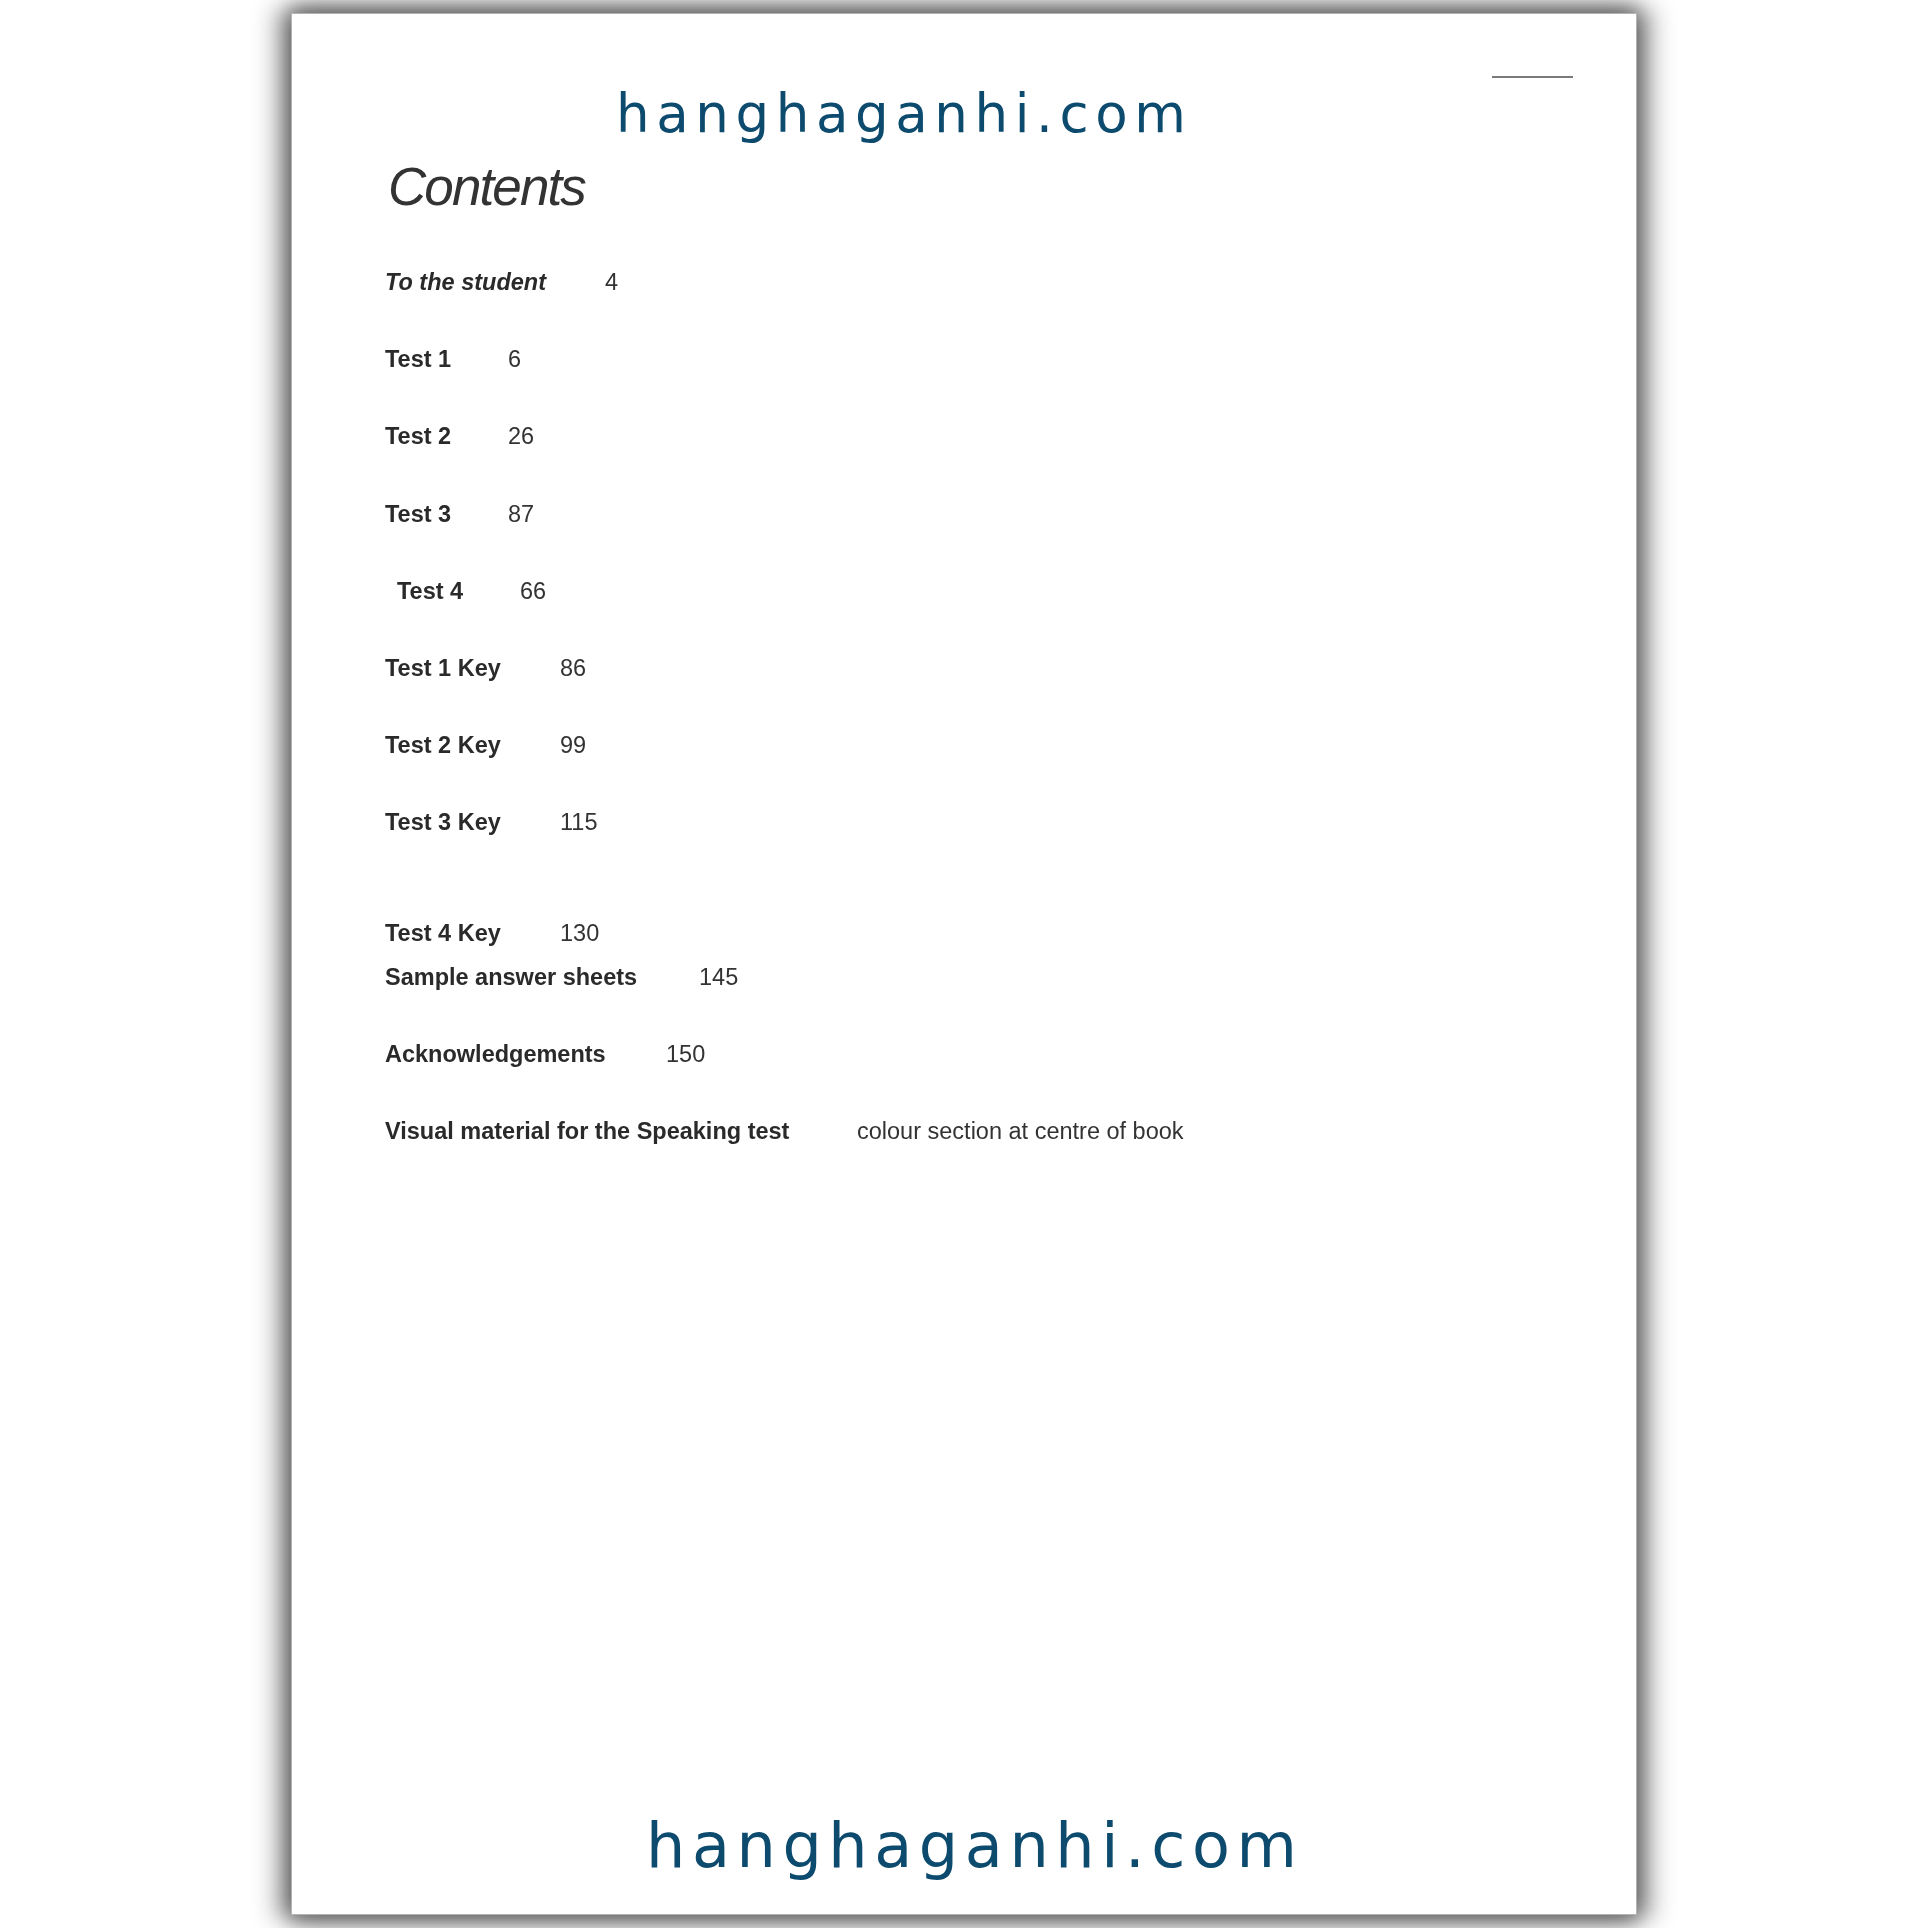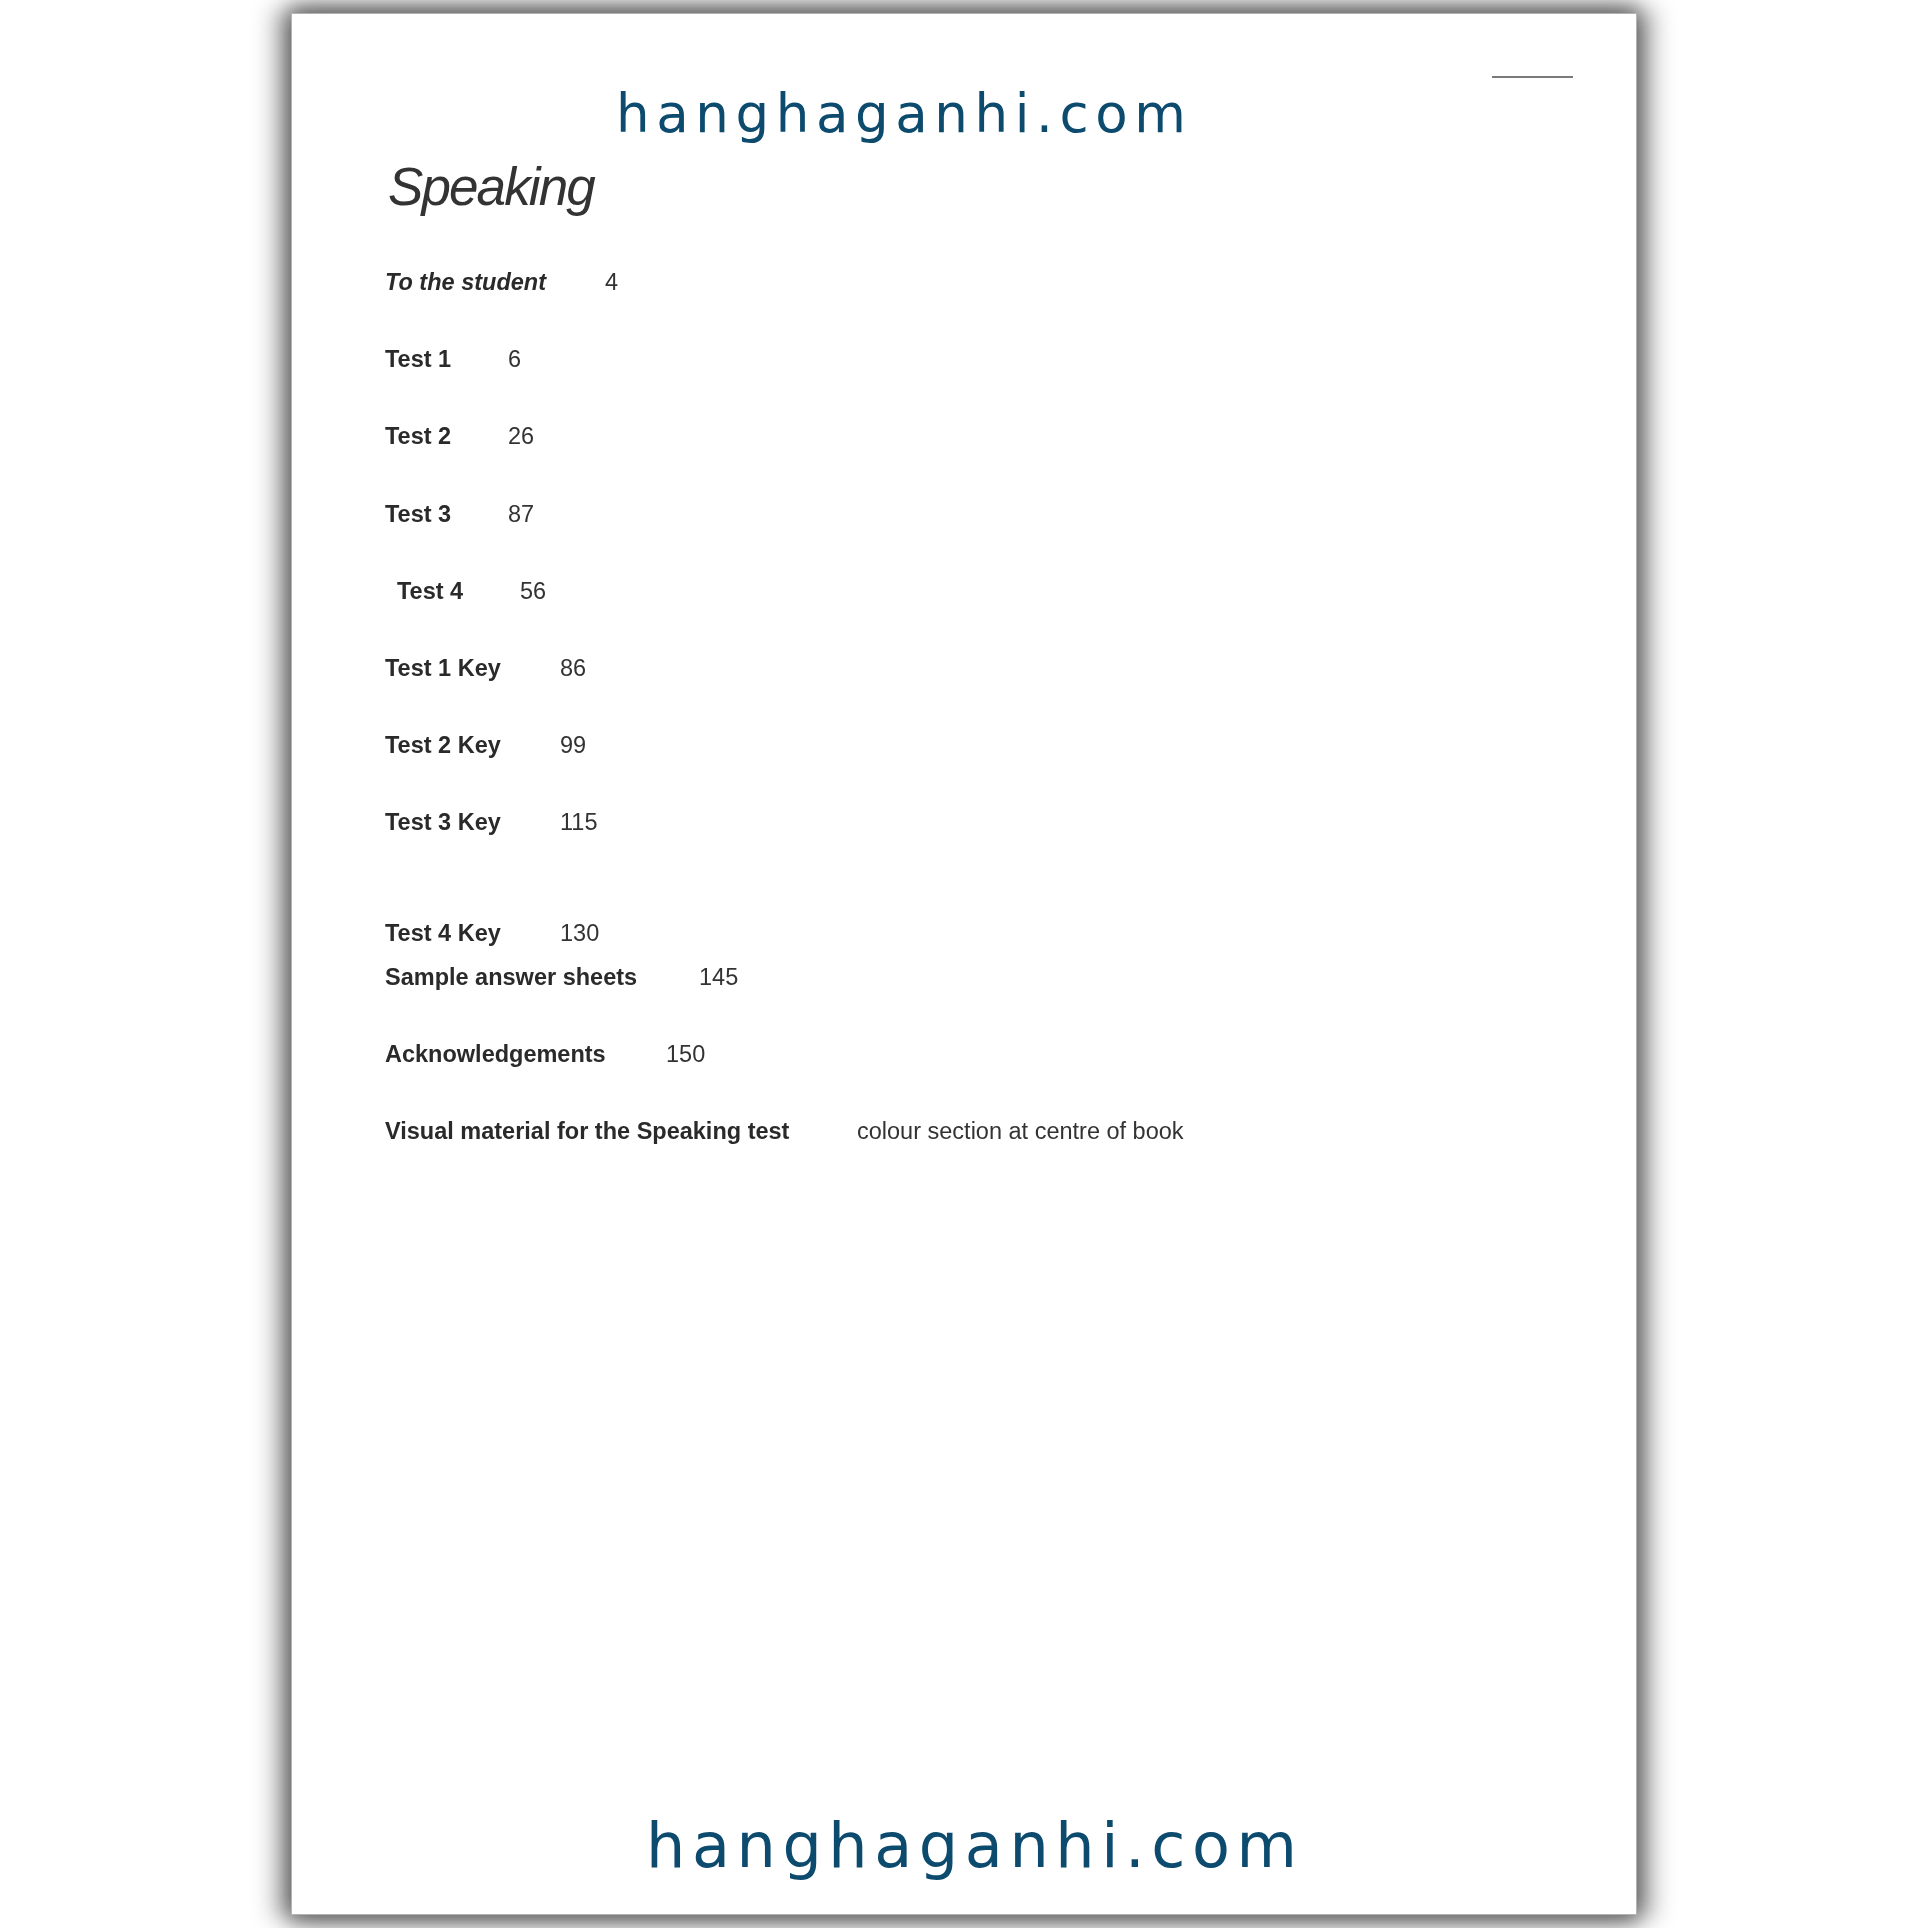--- a/index.html
+++ b/index.html
@@ -95,37 +95,37 @@
 <body>
 
 <div class="stage">
   <div class="page">
   </div>
 
   <div class="corner-rule"></div>
 
   <div class="watermark watermark-top">hanghaganhi.com</div>
 
-  <h1 class="contents-title" style="margin:0;font-weight:normal;">Speaking</h1>
+  <h1 class="contents-title" style="margin:0;font-weight:normal;">Contents</h1>
 
   <div class="toc">
     <div class="toc-row" style="top:0px;">
       <span class="toc-label" style="width:220px;font-style:italic;">To the student</span><span class="toc-page">4</span>
     </div>
     <div class="toc-row" style="top:77px;">
       <span class="toc-label" style="width:123px;">Test 1</span><span class="toc-page">6</span>
     </div>
     <div class="toc-row" style="top:154px;">
       <span class="toc-label" style="width:123px;">Test 2</span><span class="toc-page">26</span>
     </div>
     <div class="toc-row" style="top:232px;">
       <span class="toc-label" style="width:123px;">Test 3</span><span class="toc-page">87</span>
     </div>
     <div class="toc-row" style="top:309px;">
-      <span class="toc-label" style="width:123px;margin-left:12px;">Test 4</span><span class="toc-page">56</span>
+      <span class="toc-label" style="width:123px;margin-left:12px;">Test 4</span><span class="toc-page">66</span>
     </div>
     <div class="toc-row" style="top:386px;">
       <span class="toc-label" style="width:175px;">Test 1 Key</span><span class="toc-page">86</span>
     </div>
     <div class="toc-row" style="top:463px;">
       <span class="toc-label" style="width:175px;">Test 2 Key</span><span class="toc-page">99</span>
     </div>
     <div class="toc-row" style="top:540px;">
       <span class="toc-label" style="width:175px;">Test 3 Key</span><span class="toc-page">115</span>
     </div>

